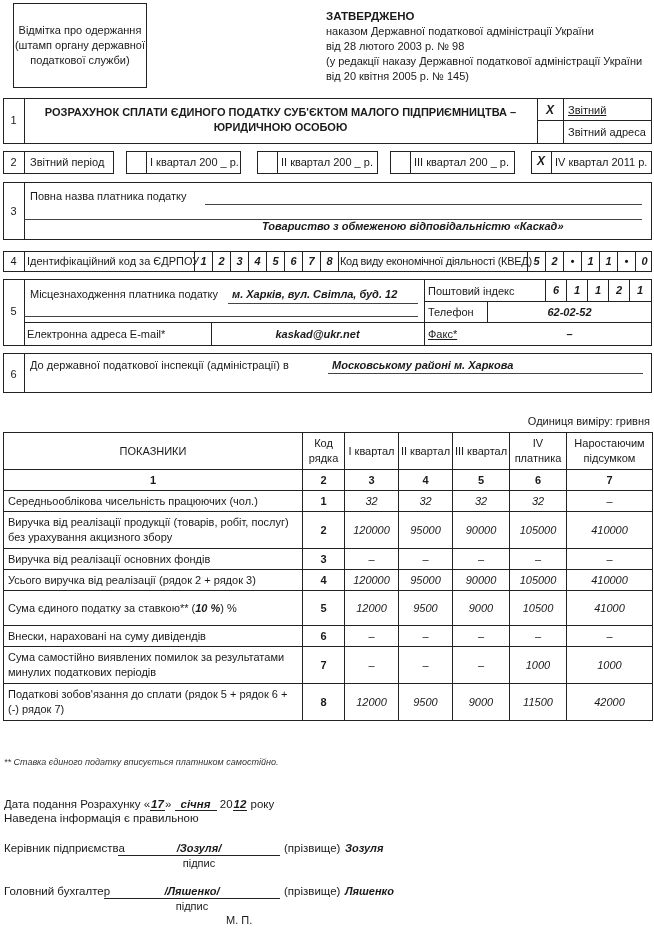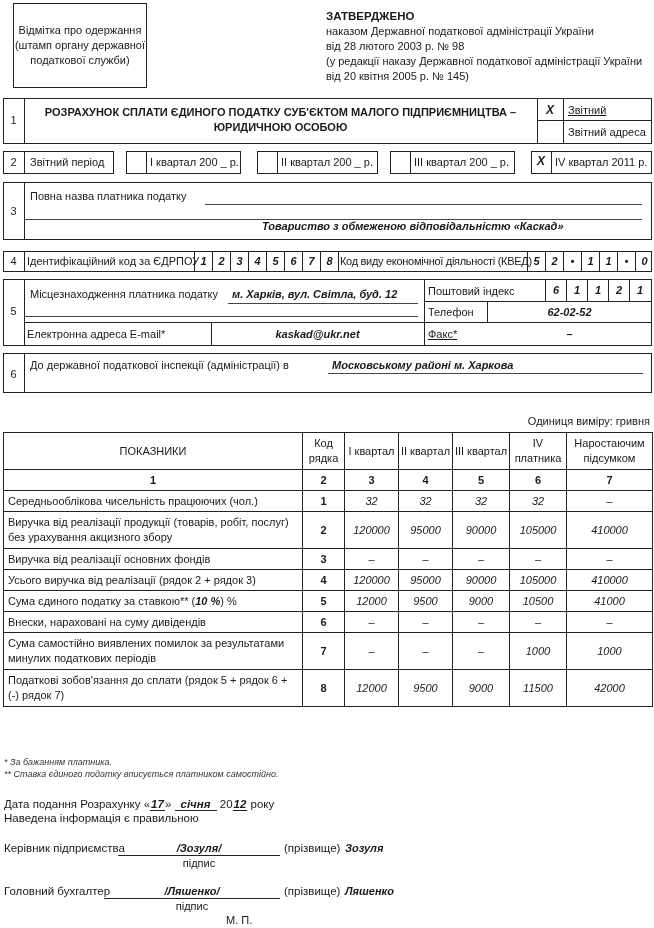--- a/index.html
+++ b/index.html
@@ -221,21 +221,21 @@
       </tr>
       <tr style="height: 21px;">
         <td class="lbl">Усього виручка від реалізації (рядок 2 + рядок 3)</td>
         <td class="code">4</td>
         <td class="val">120000</td>
         <td class="val">95000</td>
         <td class="val">90000</td>
         <td class="val">105000</td>
         <td class="val">410000</td>
       </tr>
-      <tr style="height: 21px;">
+      <tr style="height: 35px;">
         <td class="lbl"><span>Сума єдиного податку за ставкою** (</span><span class="bi">10 %</span><span>) %</span></td>
         <td class="code">5</td>
         <td class="val">12000</td>
         <td class="val">9500</td>
         <td class="val">9000</td>
         <td class="val">10500</td>
         <td class="val">41000</td>
       </tr>
       <tr style="height: 21px;">
         <td class="lbl">Внески, нараховані на суму дивідендів</td>
@@ -261,21 +261,20 @@
         <td class="val">12000</td>
         <td class="val">9500</td>
         <td class="val">9000</td>
         <td class="val">11500</td>
         <td class="val">42000</td>
       </tr>
     </tbody>
 </table>
 
 <div class="abs" style="left:4px;top:756px;font-size:9px;font-style:italic;line-height:12px;color:#333;">
-  <div>* За бажанням платника.</div>
   <div>** Ставка єдиного податку вписується платником самостійно.</div>
 </div>
 
 <div class="abs" style="left:4px;top:797px;font-size:11.5px;line-height:15px;">
   <span>Дата подання Розрахунку «</span><span class="bi u" style="padding:0 1px;">17</span><span>»</span>
   <span class="bi u" style="padding:0 6px;">січня</span>
   <span>20</span><span class="bi u" style="padding:0 1px;">12</span>
   <span>року</span>
 </div>
 <div class="abs" style="left:4px;top:812px;font-size:11.5px;">Наведена інформація є правильною</div>

